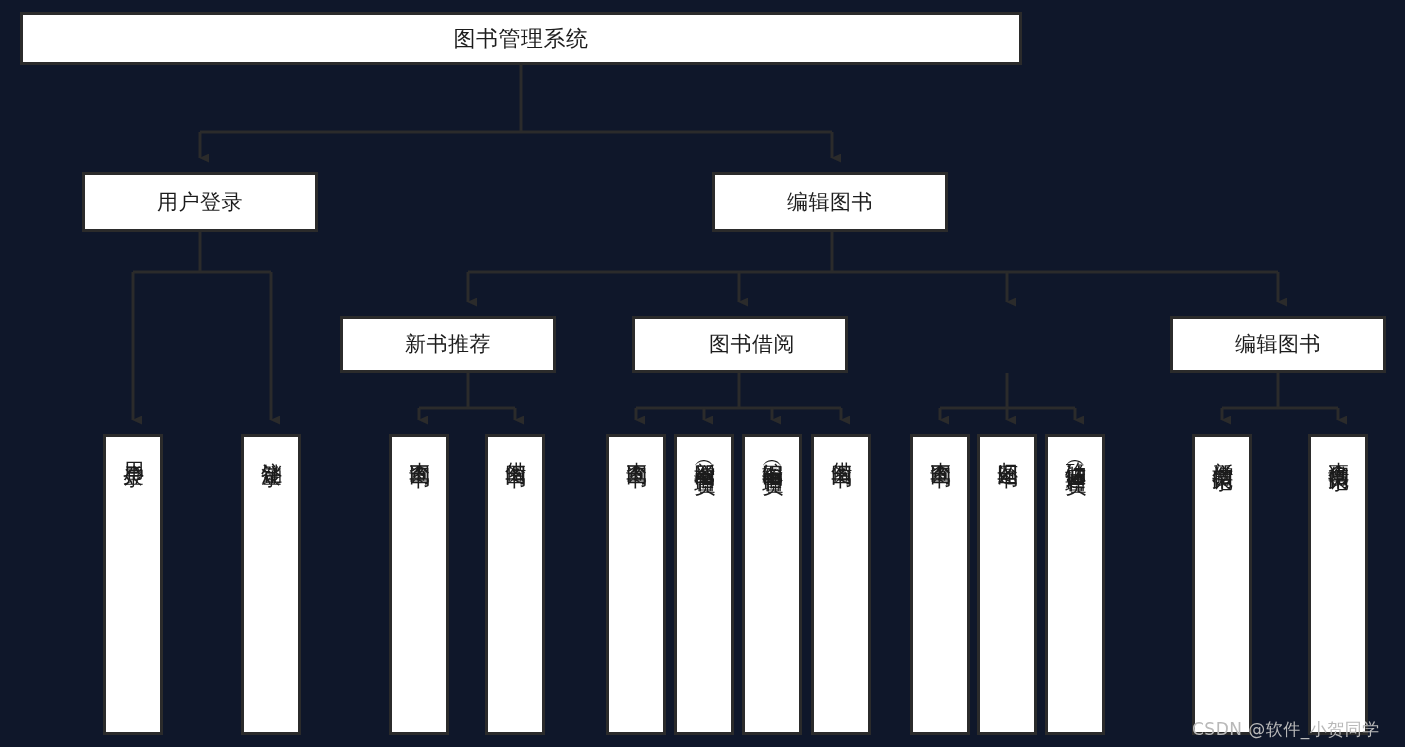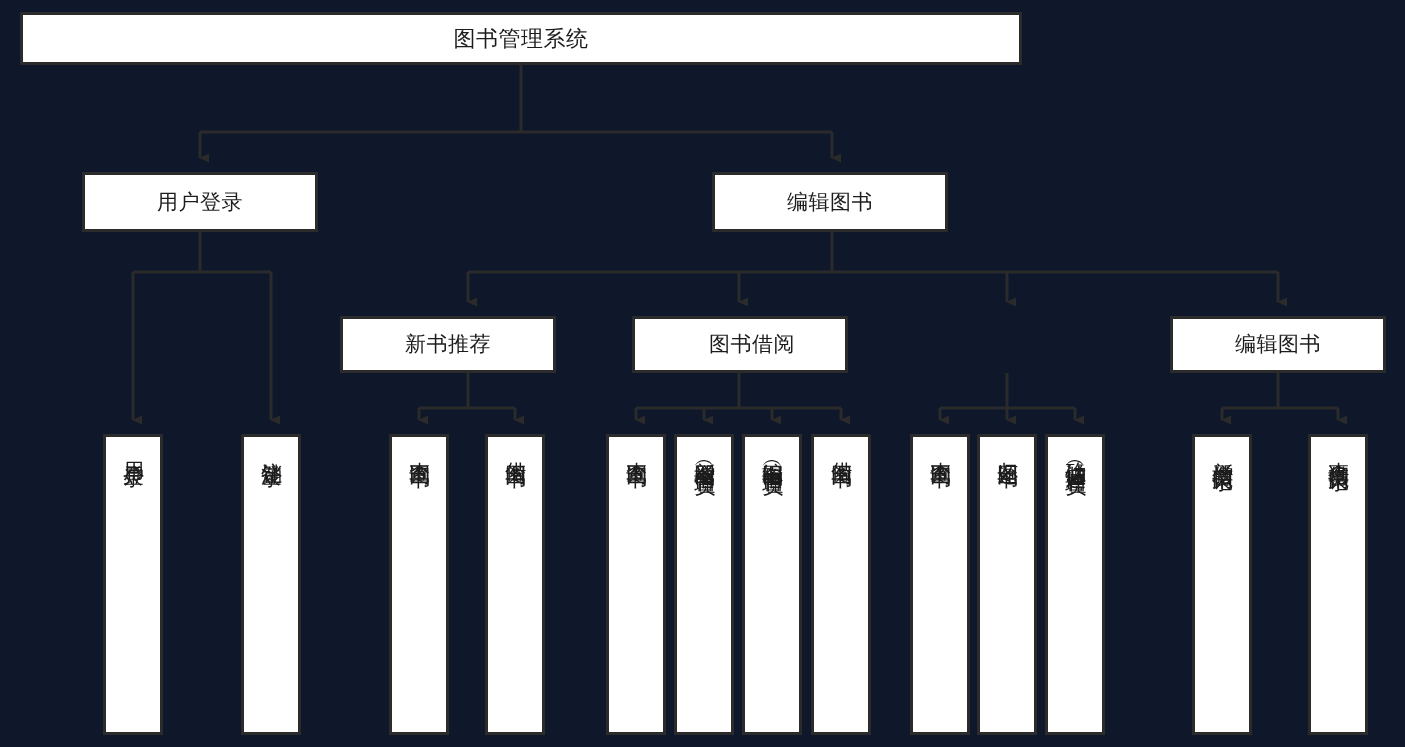--- a/index.html
+++ b/index.html
@@ -178,14 +178,15 @@
     <span class="label">确认归还（管理员）</span>
   </div>
 
   <div class="node leaf" style="left:1192px; top:434px; width:60px; height:301px;">
     <span class="label">新增借阅记录</span>
   </div>
   <div class="node leaf" style="left:1308px; top:434px; width:60px; height:301px;">
     <span class="label">查询借阅记录</span>
   </div>
 
+  <div class="watermark" style="left:1192px; top:718px;">CSDN @软件_小贺同学</div>
 
 </div>
 
 </body></html>

